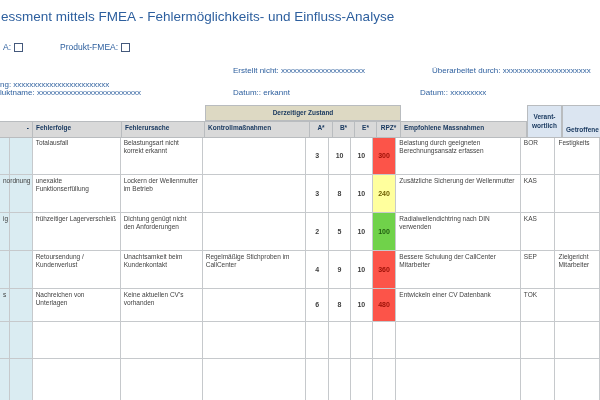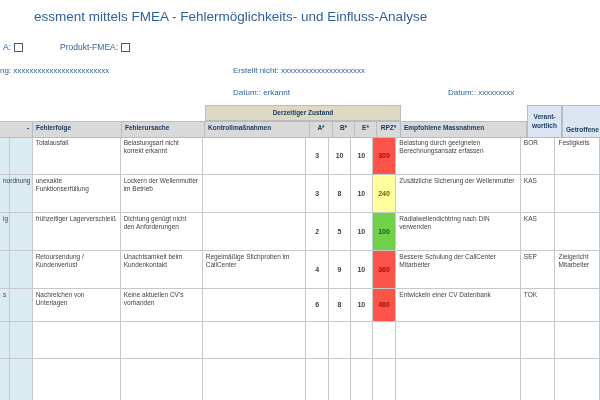--- a/index.html
+++ b/index.html
@@ -1,20 +1,20 @@
 <!DOCTYPE html>
 <html><head>
 <meta charset="utf-8">
 <style>
   * { margin:0; padding:0; box-sizing:border-box; }
   body { background:#fff; font-family:"Liberation Sans", sans-serif; }
   #screen { position:relative; width:600px; height:400px; overflow:hidden; background:#fff; }
 
   
-  .title { position:absolute; left:1px; top:9px; font-size:13.5px; color:#2d5f9e; white-space:nowrap;padding-left:33px; }
+  .title { position:absolute; left:1px; top:9px; font-size:13.5px; color:#2d5f9e; white-space:nowrap; }
   .cbrow { position:absolute; top:42px; left:0; width:600px; height:12px; font-size:8.5px; color:#2d5f9e; }
   .cbitem { position:absolute; top:0; display:flex; align-items:center; gap:3px; }
   .cbox { display:inline-block; width:9px; height:9px; background:#fff; border:1px solid #44597c; }
   .formlbl { position:absolute; font-size:8px; color:#2d5f9e; white-space:nowrap; }
 
   
   .tbl { position:absolute; left:0; top:105px; width:600px; }
   .thead { position:relative; height:32px; }
   .hc { position:absolute; font-size:6.5px; font-weight:bold; color:#17375e;
         border-top:1px solid #b9bcbf; border-right:1px solid #b9bcbf; border-bottom:1px solid #b9bcbf;
@@ -48,26 +48,28 @@
     <div class="cbitem" style="left:3px">
       <span>A:</span>
       <span class="cbox"></span>
     </div>
     <div class="cbitem" style="left:60px">
       <span>Produkt-FMEA:</span>
       <span class="cbox"></span>
     </div>
   </div>
 
-  <div class="formlbl" style="left:0; top:66px"><span>ng:</span> <span>xxxxxxxxxxxxxxxxxxxxxxxx</span></div>
+  <div class="formlbl" style="left:0; top:80px"><span>ng:</span> <span>xxxxxxxxxxxxxxxxxxxxxxxx</span></div>
+  <div class="formlbl" style="left:0; top:88px"><span>luktname:</span> <span>xxxxxxxxxxxxxxxxxxxxxxxxxx</span></div>
 
   <div class="formlbl" style="left:233px; top:66px"><span>Erstellt nicht:</span> <span>xxxxxxxxxxxxxxxxxxxxx</span></div>
   <div class="formlbl" style="left:233px; top:88px"><span>Datum::</span> <span>erkannt</span></div>
 
-  <div class="formlbl" style="left:448px; top:88px"><span>Datum::</span> <span>xxxxxxxxx</span></div>
+  <div class="formlbl" style="left:432px; top:66px"><span>Überarbeitet durch:</span> <span>xxxxxxxxxxxxxxxxxxxxxx</span></div>
+  <div class="formlbl" style="left:420px; top:88px"><span>Datum::</span> <span>xxxxxxxxx</span></div>
 
   <div class="tbl">
 
     <div class="thead">
       <div class="hc band">Derzeitiger Zustand</div>
       <div class="hc" style="left:0; top:16px; width:33px; height:17px; text-align:right; border-left:none">-</div>
       <div class="hc" style="left:33px; top:16px; width:89px; height:17px">Fehlerfolge</div>
       <div class="hc" style="left:122px; top:16px; width:83px; height:17px">Fehlerursache</div>
       <div class="hc" style="left:205px; top:16px; width:105px; height:17px">Kontrollmaßnahmen</div>
       <div class="hc cnum" style="left:310px; top:16px; width:23px; height:17px">A*</div>

